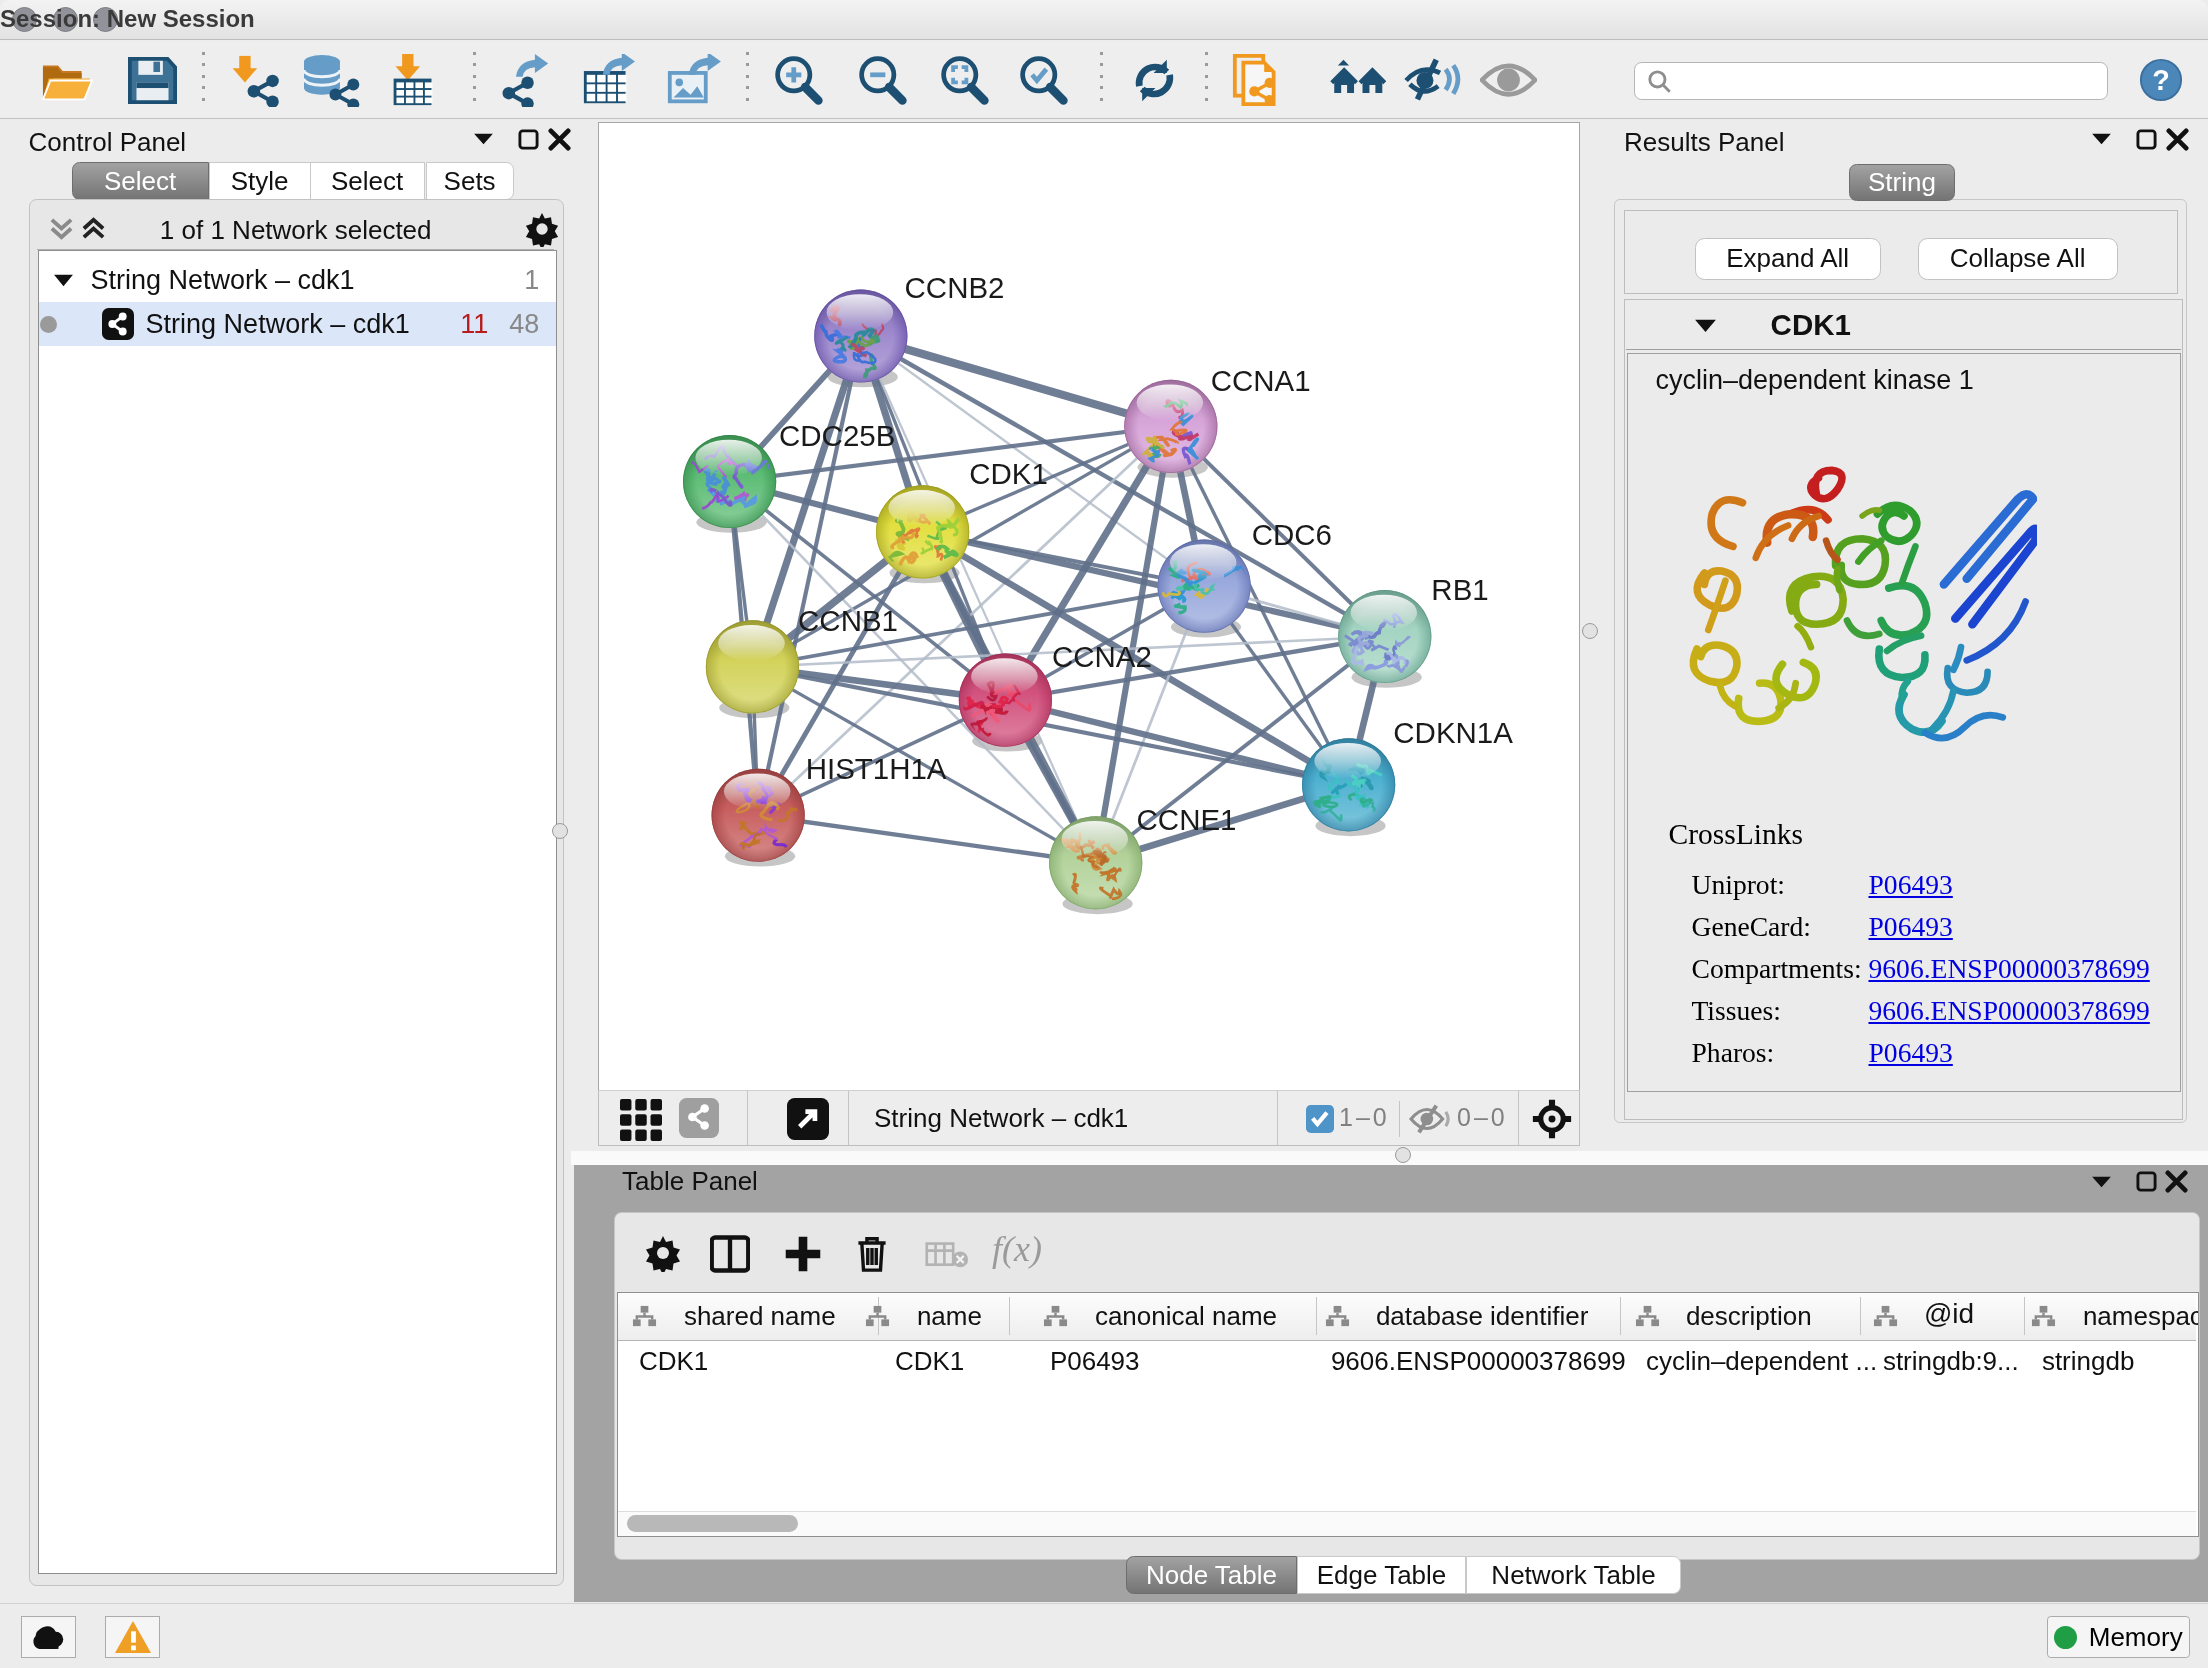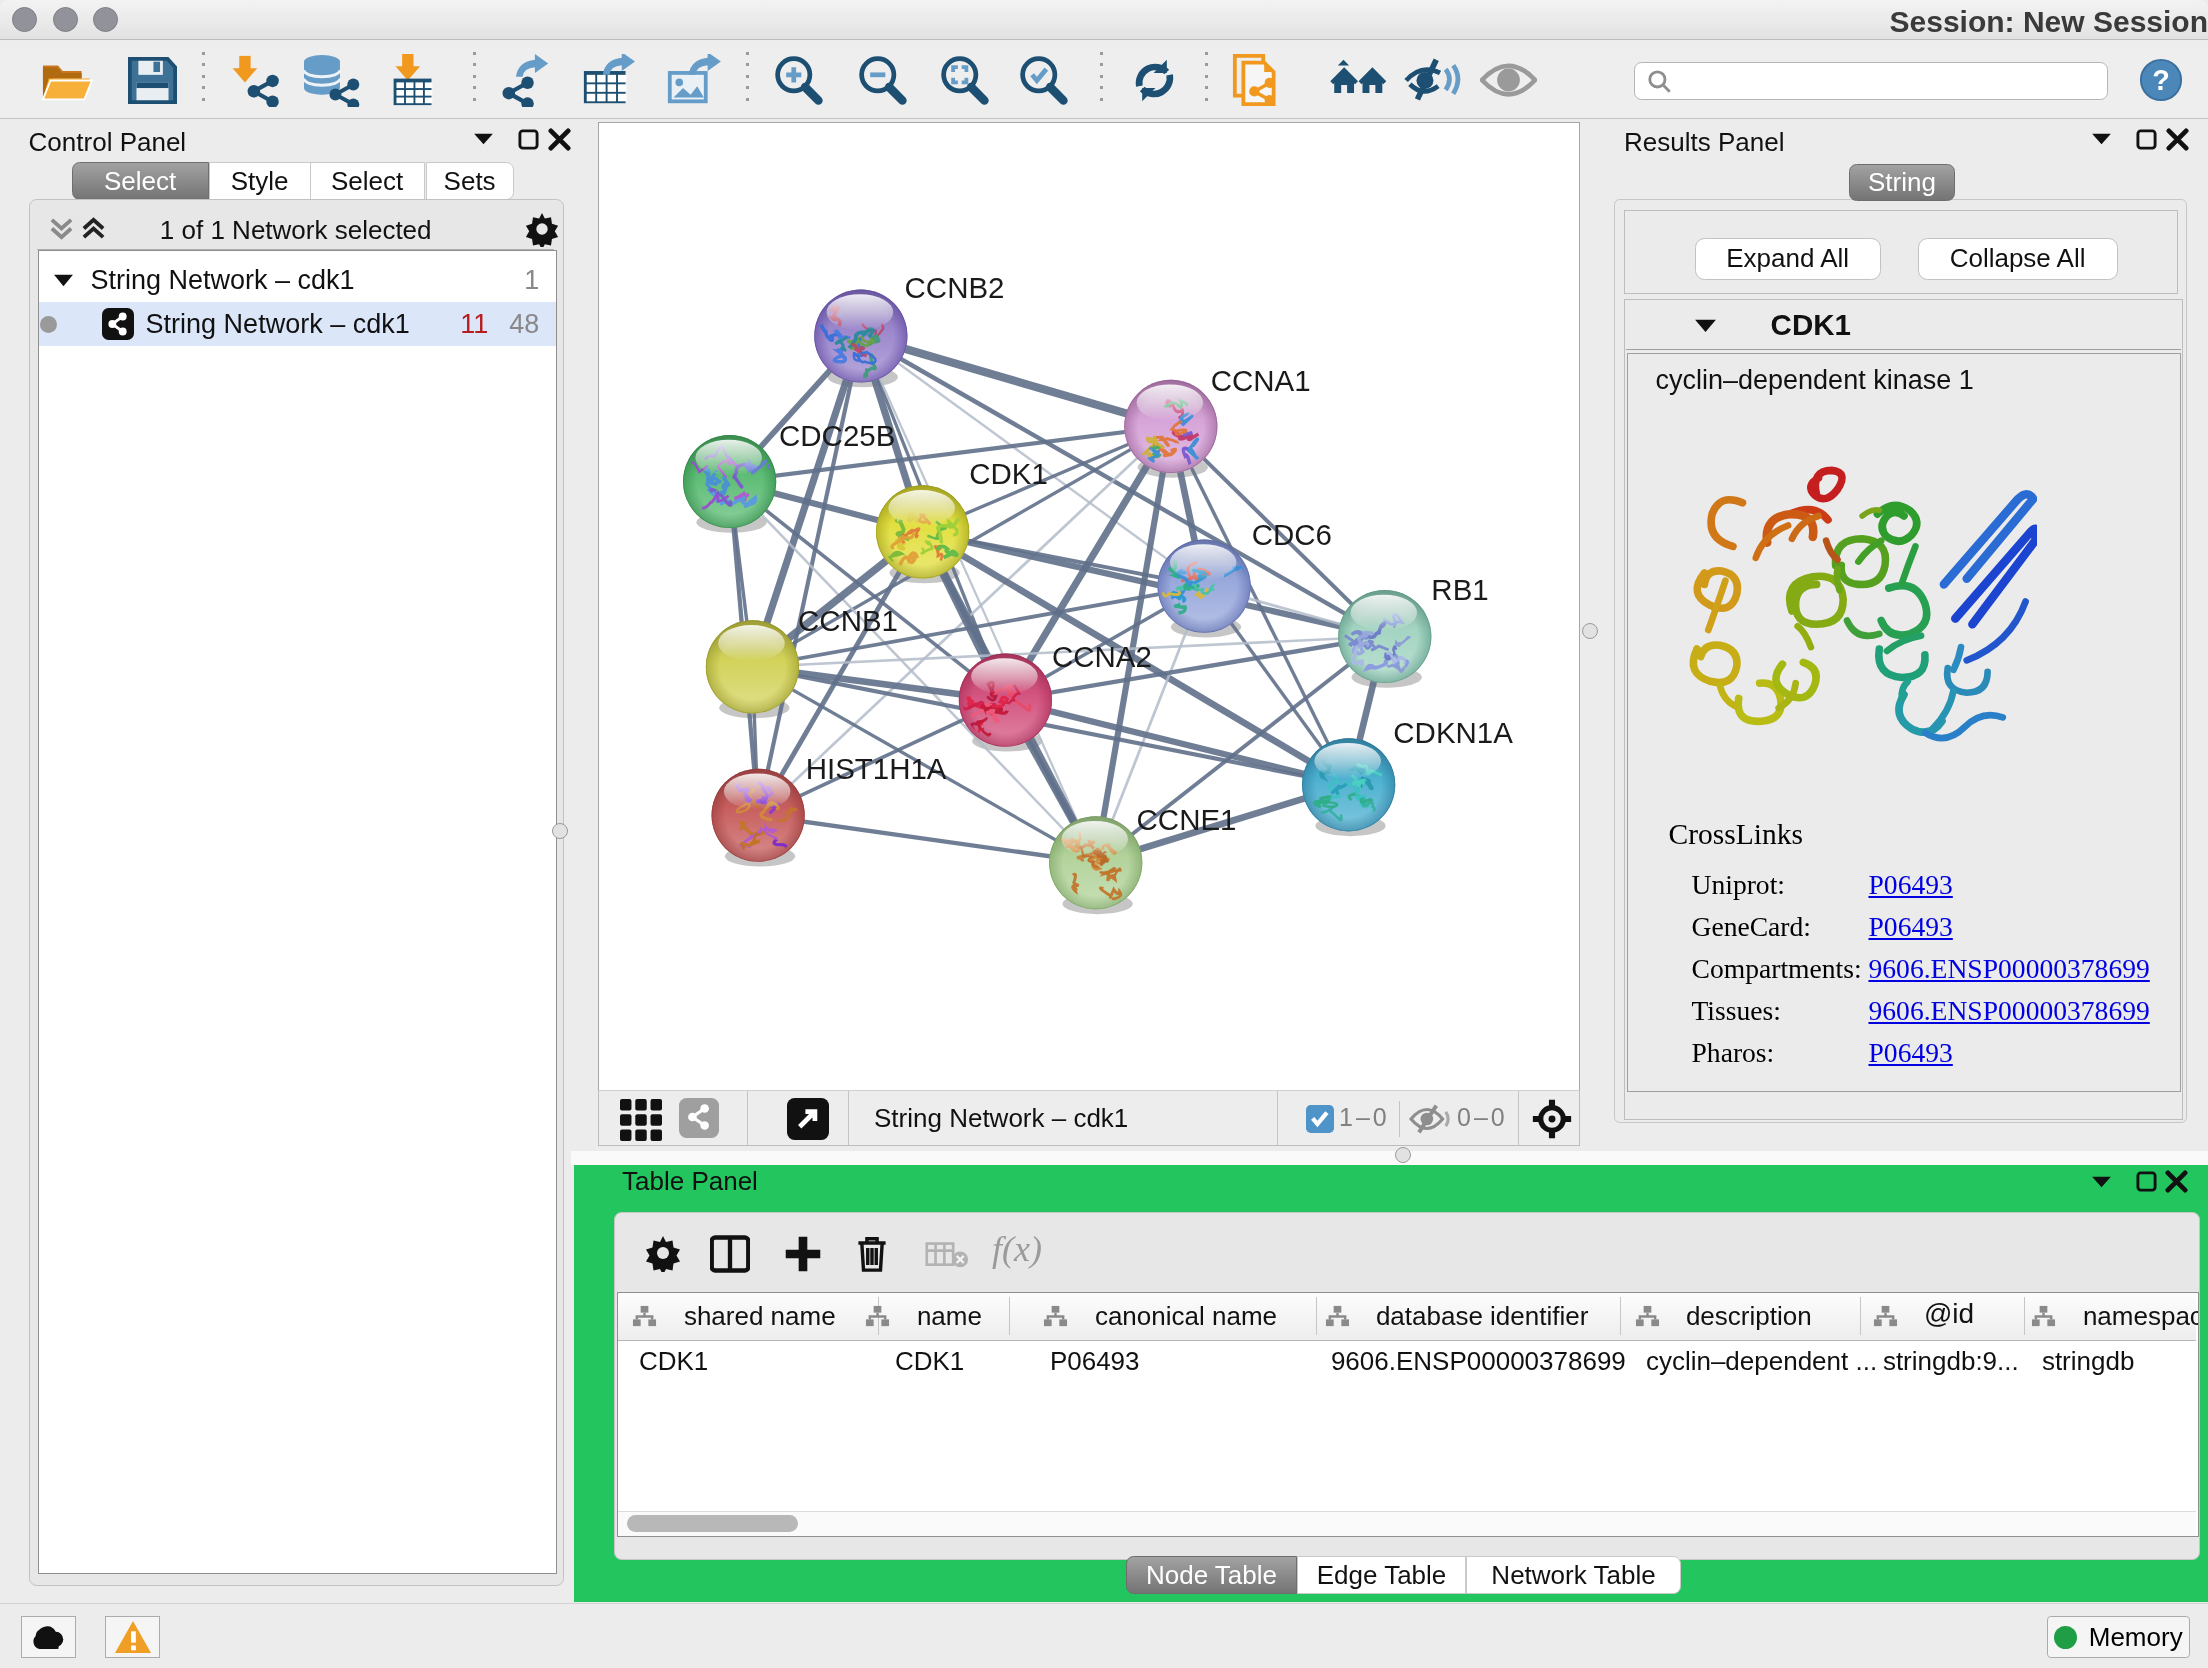--- a/index.html
+++ b/index.html
@@ -3,22 +3,22 @@
 *{margin:0;padding:0;box-sizing:border-box}
 html,body{width:2208px;height:1668px;overflow:hidden;background:#ececec;
  font-family:"Liberation Sans",sans-serif;-webkit-font-smoothing:antialiased}
 #page{position:relative;width:2208px;height:1668px}
 
 #titlebar{position:absolute;left:0;top:0;width:2208px;height:40px;
  background:linear-gradient(#f3f3f3,#e2e2e2);border-bottom:1px solid #bdbdbd;
  border-radius:9.5px 9.5px 0 0}
 .tl{position:absolute;top:6.7px;width:25px;height:25px;border-radius:50%;
  background:#92929a;border:1px solid #7e7e86}
-#title{position:absolute;top:4.8px;left:0;width:2208px;text-align:right;
- font-size:30px;font-weight:bold;color:#3a3a3a}
+#title{position:absolute;top:4.8px;left:0;width:2208px;text-align:left;
+ font-size:24px;font-weight:bold;color:#3a3a3a}
 
 #toolbar{position:absolute;left:0;top:41px;width:2208px;height:78px;
  background:#eeeeee;border-bottom:1px solid #c2c2c2}
 .tbi{position:absolute;top:0;height:78px;display:flex;align-items:center;justify-content:center}
 .tsep{position:absolute;top:11.4px;height:55px;width:2.9px;background:repeating-linear-gradient(to bottom,#9a9a9e 0,#9a9a9e 2.9px,transparent 2.9px,transparent 11.4px)}
 #searchbox{position:absolute;left:1634px;top:21px;width:474px;height:38px;background:#fff;
  border:1px solid #b5b5b5;border-radius:7.6px}
 
 .ptitle{font-size:26px;color:#111}
 
@@ -47,21 +47,21 @@
 .rbtn{position:absolute;top:27px;height:42px;background:#fff;border:1px solid #c2c2c2;
  border-radius:9.5px;font-size:26px;color:#111;display:flex;align-items:center;justify-content:center}
 #rp-scroll{position:absolute;left:8.6px;top:99px;width:559px;height:821px;background:#ebebeb;
  border:1px solid #bdbdbd}
 #cdk1hdr{position:absolute;left:1px;top:1px;width:555px;height:49px;border-bottom:1px solid #9f9f9f;
  font-size:29.5px;font-weight:bold;color:#111}
 #rp-content{position:absolute;left:2.9px;top:53px;width:554px;height:739px;border:1px solid #9f9f9f;background:#ebebeb}
 .serif{font-family:"Liberation Serif",serif}
 .xlink{color:#0000e0;text-decoration:underline}
 
-#tpanel{position:absolute;left:574px;top:1158px;width:1634px;height:444px;background:#22c55e}
+#tpanel{position:absolute;left:574px;top:1158px;width:1634px;height:444px;background:#a3a3a3}
 #tp-toolbox{position:absolute;left:40px;top:54px;width:1586px;height:348px;background:#e7e7e7;
  border:1px solid #c6c6c6;border-radius:7.6px}
 #tbl{position:absolute;left:1.9px;top:79px;width:1582px;height:245px;background:#fff;border:1.9px solid #8f8f8f;overflow:hidden}
 #tblhdr{position:absolute;left:0;top:0;width:1578px;height:48px;background:linear-gradient(#fdfdfd,#ededed);
  border-bottom:1.9px solid #b5b5b5}
 .thsep{position:absolute;top:3.8px;height:38px;width:0;border-left:1px solid #c6c6c6}
 .td{position:absolute;top:53px;font-size:26px;color:#111}
 #hscroll{position:absolute;left:0px;bottom:0px;width:1578px;height:25px;background:#fafafa;border-top:1px solid #dcdcdc}
 #hthumb{position:absolute;left:9.5px;top:2.9px;width:171px;height:17px;background:#b8b8b8;border-radius:8.6px}
 .btab{position:absolute;top:0;height:38px;background:#fff;border:1px solid #c9c9c9;font-size:26px;

